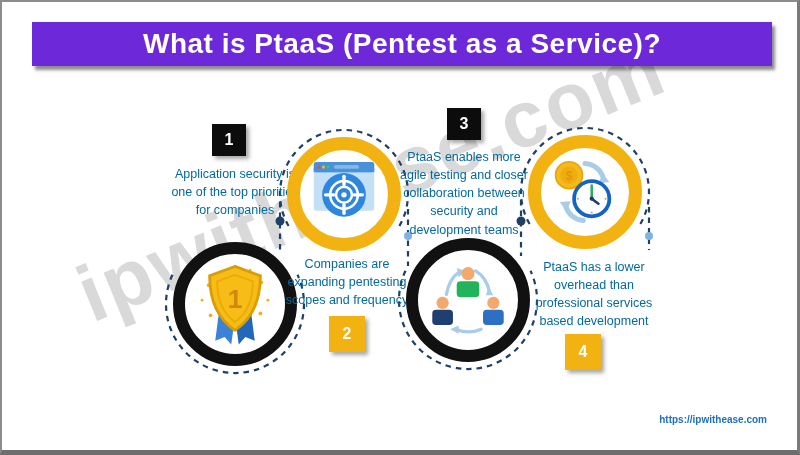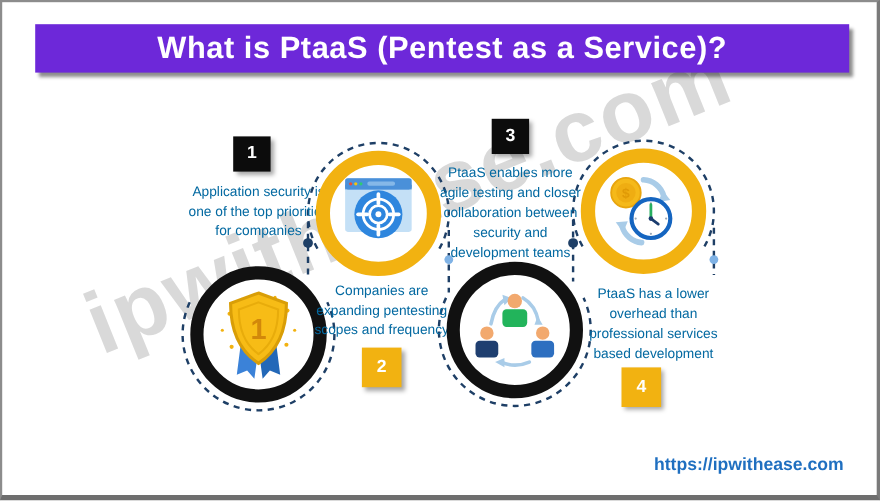--- a/index.html
+++ b/index.html
@@ -42,21 +42,21 @@
   .badge.black { width:34px; height:32px; background:#0c0c0c; }
   .badge.yellow { width:36px; height:36px; background:#F2B211; }
   
   .step-text {
     position:absolute; z-index:3; color:#0369a1; font-size:12.5px; line-height:1.45;
     text-align:center;
   }
   
   .footer-link {
     position:absolute; right:30px; top:412px; z-index:3;
-    color:#1F6FC0; font-size:16px; font-weight:bold; text-decoration:none;
+    color:#1F6FC0; font-size:10px; font-weight:bold; text-decoration:none;
   }
 </style>
 </head>
 <body>
 
 <div id="frame">
 
   <div class="title-bar">What is PtaaS (Pentest as a Service)?</div>
 
   <div class="watermark">ipwithease.com</div>

